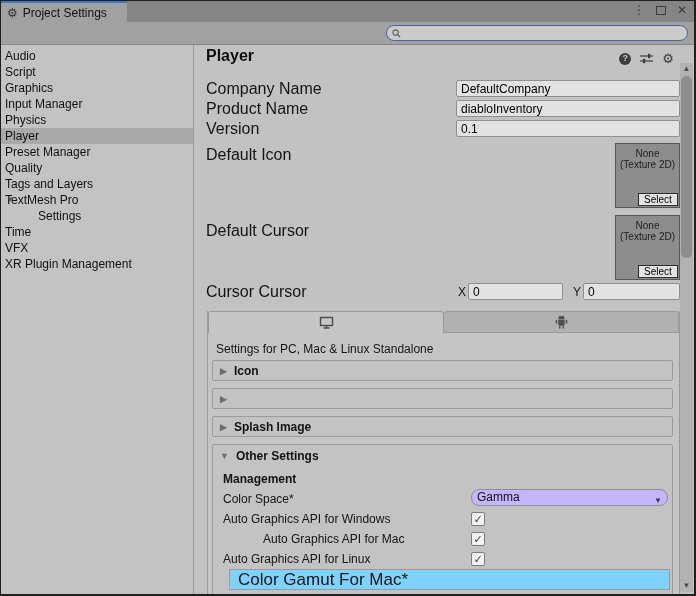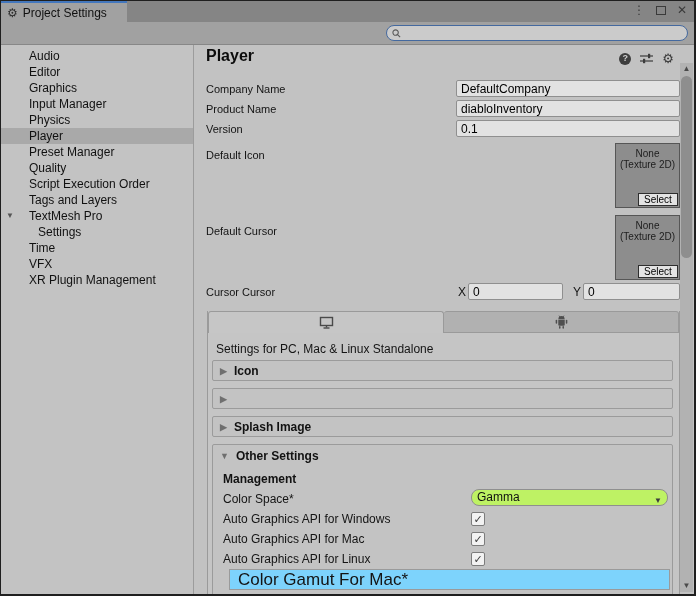--- a/index.html
+++ b/index.html
@@ -29,32 +29,32 @@
   }
   .search-field input{
     border:none;background:transparent;outline:none;flex:1;font-size:11px;
     font-family:"Liberation Sans",sans-serif;height:12px;padding:0;margin-left:3px;
   }
   
   .sidebar{
     position:absolute;left:0;top:44px;bottom:0;width:193px;background:#c3c3c3;
     border-right:1px solid #9c9c9c;padding-top:3px;overflow:hidden;
   }
-  .side-item{height:16px;line-height:16px;font-size:12px;padding-left:28px;position:relative;white-space:nowrap;cursor:default;}
+  .side-item{height:16px;line-height:16px;font-size:12px;padding-left:4px;position:relative;white-space:nowrap;cursor:default;}
   .side-item.selected{background:#a9a9a9;}
   .side-item.indent{padding-left:37px;}
   .side-item .fold{position:absolute;left:5px;top:0;font-size:8px;color:#555;}
   
   .main-title{position:absolute;left:205px;top:46px;font-size:16px;font-weight:bold;color:#0c0c0c;}
   .hdr-icons{position:absolute;right:20px;top:51px;display:flex;align-items:center;gap:9px;}
   .help-icon{width:12px;height:12px;border-radius:50%;background:#3d3d3d;color:#cfcfcf;font-size:9px;font-weight:bold;
     display:flex;align-items:center;justify-content:center;line-height:1;}
   .gear2{font-size:13px;color:#3a3a3a;line-height:1;}
   
-  .flabel{position:absolute;left:205px;height:16px;line-height:16px;font-size:11px;color:#141414;white-space:nowrap;}
+  .flabel{position:absolute;left:205px;height:16px;line-height:16px;font-size:16px;color:#141414;white-space:nowrap;}
   .tfield{
     position:absolute;height:17px;background:#e2e2e2;border:1px solid #8f8f8f;border-radius:2px;
     font-size:12px;font-family:"Liberation Sans",sans-serif;padding:0 4px;color:#000;outline:none;
   }
   .objbox{
     position:absolute;left:614px;width:65px;height:65px;background:#8d8d8d;border:1px solid #565656;
     text-align:center;font-size:10px;color:#1d1d1d;line-height:11px;padding-top:4px;
   }
   .objbox .selbtn{
     position:absolute;right:1px;bottom:1px;width:40px;height:13px;background:#e3e3e3;border:1px solid #2e2e2e;
@@ -77,21 +77,21 @@
   }
   .secbar .arr,{color:#7c7c7c;}
   .arr{font-size:9px;color:#6f6f6f;}
   .other{
     position:absolute;left:4px;right:6px;top:133px;height:156px;border:1px solid #9b9b9b;border-radius:2px;background:#c3c3c3;
   }
   .other-head{display:flex;align-items:center;gap:7px;padding:4px 0 0 7px;font-size:12px;font-weight:bold;color:#121212;}
   .group-title{position:absolute;left:10px;top:27px;font-size:12px;font-weight:bold;color:#121212;}
   .olabel{position:absolute;left:10px;height:16px;line-height:16px;font-size:12px;color:#141414;white-space:nowrap;}
   .dropdown{
-    position:absolute;left:258px;top:44px;width:197px;height:17px;background:#bef264;border:1px solid #8f8f8f;border-radius:8px;
+    position:absolute;left:258px;top:44px;width:197px;height:17px;background:#c4b5fd;border:1px solid #8f8f8f;border-radius:8px;
     font-size:12px;line-height:15px;padding-left:5px;cursor:default;
   }
   .dropdown .dd-arrow{position:absolute;right:5px;top:3px;font-size:8px;color:#3c3c3c;}
   .checkbox{
     position:absolute;left:258px;width:14px;height:14px;background:#f2f2f2;border:1px solid #7c7c7c;border-radius:2px;
     display:flex;align-items:center;justify-content:center;font-size:11px;color:#3b3b3b;line-height:1;cursor:default;
   }
   .gamutbar{
     position:absolute;left:16px;right:2px;top:124px;height:21px;background:#7dd3fc;border:1px solid #9a9a9a;
     font-size:17px;line-height:19px;padding-left:8px;color:#141414;
@@ -124,28 +124,27 @@
       <svg width="9" height="9" viewBox="0 0 10 10">
         <circle cx="4" cy="4" r="3" fill="none" stroke="#5a5a5a" stroke-width="1.2"></circle>
         <line x1="6.2" y1="6.2" x2="9" y2="9" stroke="#5a5a5a" stroke-width="1.2"></line>
       </svg>
       <input type="text" value="" style="">
     </div>
   </div>
 
   <div class="sidebar" id="sidebar">
       <div class="side-item"><span>Audio</span></div>
-      <div class="side-item"><span>Editor</span></div>
+      <div class="side-item"><span>Script</span></div>
       <div class="side-item"><span>Graphics</span></div>
       <div class="side-item"><span>Input Manager</span></div>
       <div class="side-item"><span>Physics</span></div>
       <div class="side-item selected"><span>Player</span></div>
       <div class="side-item"><span>Preset Manager</span></div>
       <div class="side-item"><span>Quality</span></div>
-      <div class="side-item"><span>Script Execution Order</span></div>
       <div class="side-item"><span>Tags and Layers</span></div>
       <div class="side-item"><span class="fold">▼</span><span>TextMesh Pro</span></div>
       <div class="side-item indent"><span>Settings</span></div>
       <div class="side-item"><span>Time</span></div>
       <div class="side-item"><span>VFX</span></div>
       <div class="side-item"><span>XR Plugin Management</span></div>
     </div>
 
   <div class="main-title">Player</div>
   <div class="hdr-icons">
@@ -233,21 +232,21 @@
       <div class="olabel" style="top:46px">Color Space*</div>
       <div class="dropdown">
         <span>Gamma</span>
         <span class="dd-arrow">▼</span>
       </div>
       <div id="toggles">
           <div class="olabel" style="top: 66px;">Auto Graphics API  for Windows</div>
           <div class="checkbox" style="top: 67px;">
             <span>✓</span>
           </div>
-          <div class="olabel" style="top: 86px;">Auto Graphics API  for Mac</div>
+          <div class="olabel" style="top: 86px; margin-left: 40px;">Auto Graphics API  for Mac</div>
           <div class="checkbox" style="top: 87px;">
             <span>✓</span>
           </div>
           <div class="olabel" style="top: 106px;">Auto Graphics API  for Linux</div>
           <div class="checkbox" style="top: 107px;">
             <span>✓</span>
           </div>
         </div>
       <div class="gamutbar">Color Gamut For Mac*</div>
       <div class="partialrow"></div>

